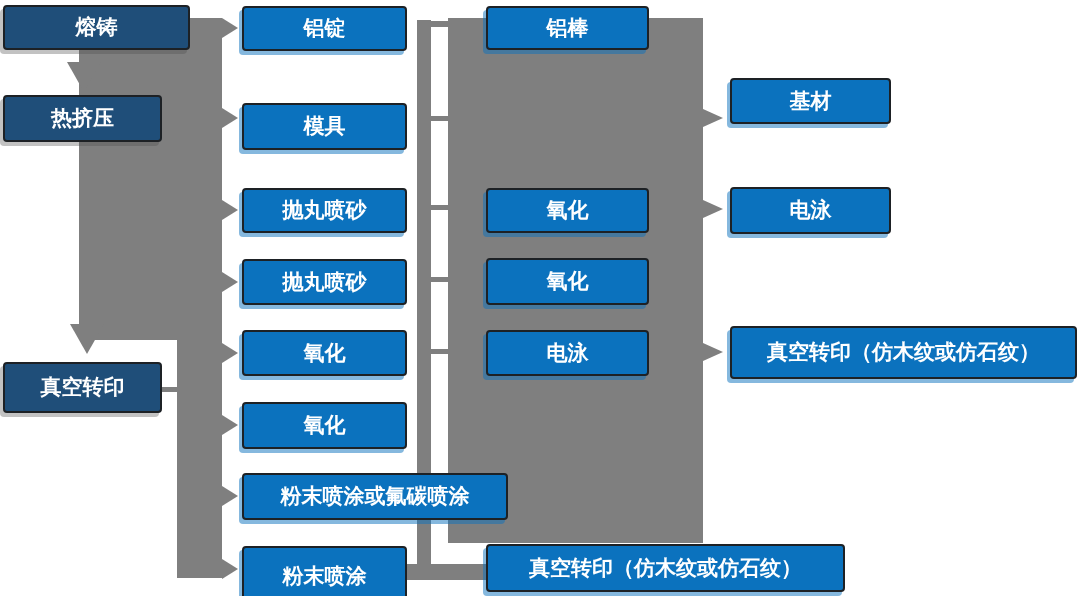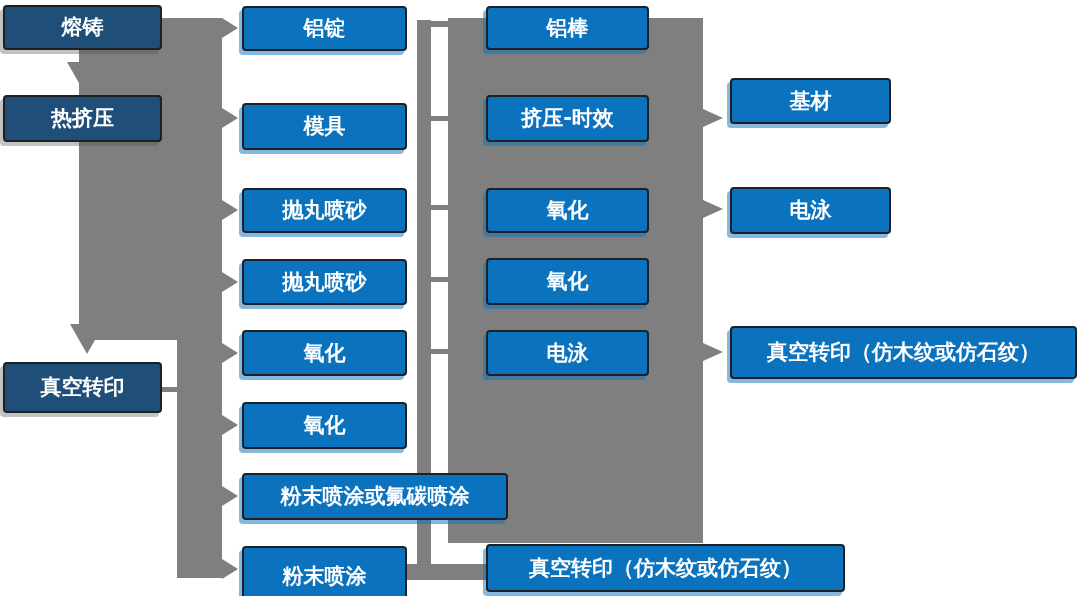--- a/index.html
+++ b/index.html
@@ -59,35 +59,34 @@
   <div class="gray" style="left:431px; top:277px; width:17px; height:5px;"></div>
   <div class="gray" style="left:431px; top:349px; width:17px; height:5px;"></div>
   <div class="gray" style="left:406px; top:564px; width:80px; height:16px;"></div>
 
   <div class="gray" style="left:448px; top:18px; width:255px; height:525px;"></div>
 
   <div class="tri tri-right-lg" style="left:703px; top:109px;"></div>
   <div class="tri tri-right-lg" style="left:703px; top:200px;"></div>
   <div class="tri tri-right-lg" style="left:703px; top:343px;"></div>
 
-  <div class="box dark" style="left:3px; top:5px;   width:159px; height:45px;">熔铸</div>
+  <div class="box dark" style="left:3px; top:5px;   width:187px; height:45px;">熔铸</div>
   <div class="box dark" style="left:3px; top:95px;  width:159px; height:47px;">热挤压</div>
   <div class="box dark" style="left:3px; top:362px; width:159px; height:51px;">真空转印</div>
 
   <div class="box light" style="left:242px; top:6px;   width:165px; height:45px;">铝锭</div>
   <div class="box light" style="left:242px; top:103px;  width:165px; height:47px;">模具</div>
   <div class="box light" style="left:242px; top:188px; width:165px; height:45px;">抛丸喷砂</div>
   <div class="box light" style="left:242px; top:259px; width:165px; height:46px;">抛丸喷砂</div>
   <div class="box light" style="left:242px; top:330px; width:165px; height:46px;">氧化</div>
   <div class="box light" style="left:242px; top:402px; width:165px; height:47px;">氧化</div>
   <div class="box light" style="left:242px; top:473px; width:266px; height:47px;">粉末喷涂或氟碳喷涂</div>
   <div class="box light" style="left:242px; top:546px; width:165px; height:60px;">粉末喷涂</div>
 
   <div class="box light" style="left:486px; top:6px;   width:163px; height:44px;">铝棒</div>
-  <div class="box light" style="left:486px; top:95px;  width:163px; height:47px;">挤压-时效</div>
   <div class="box light" style="left:486px; top:188px; width:163px; height:45px;">氧化</div>
   <div class="box light" style="left:486px; top:258px; width:163px; height:47px;">氧化</div>
   <div class="box light" style="left:486px; top:330px; width:163px; height:46px;">电泳</div>
   <div class="box light" style="left:486px; top:544px; width:359px; height:48px;">真空转印（仿木纹或仿石纹）</div>
 
   <div class="box light" style="left:730px; top:78px;  width:161px; height:46px;">基材</div>
   <div class="box light" style="left:730px; top:187px; width:161px; height:47px;">电泳</div>
   <div class="box light" style="left:730px; top:326px; width:347px; height:53px;">真空转印（仿木纹或仿石纹）</div>
 
 </div>

